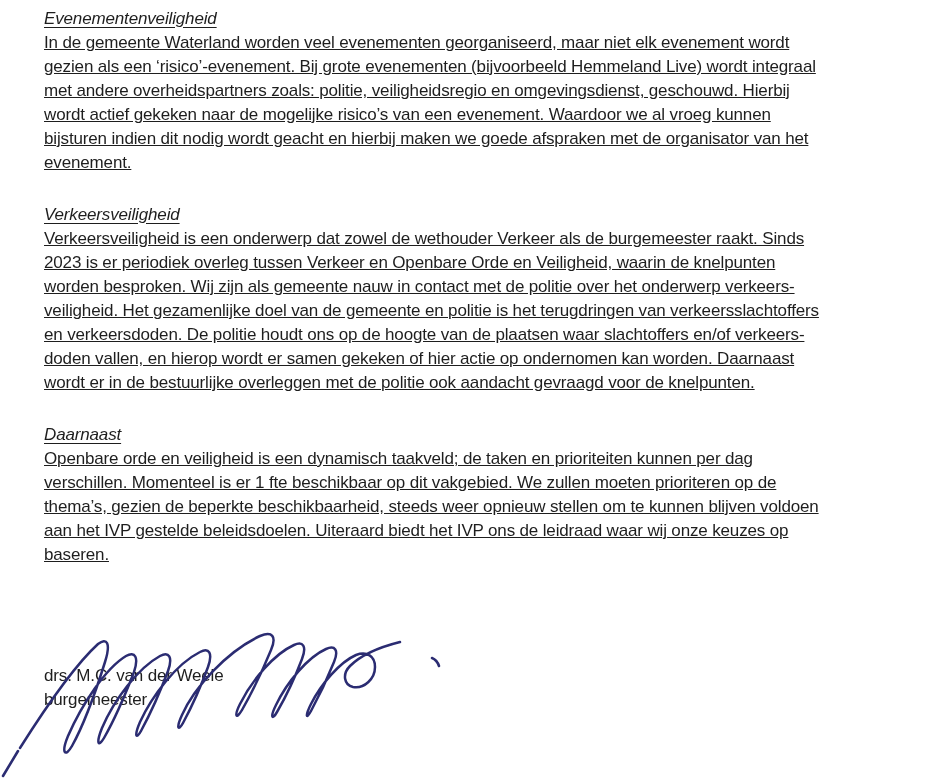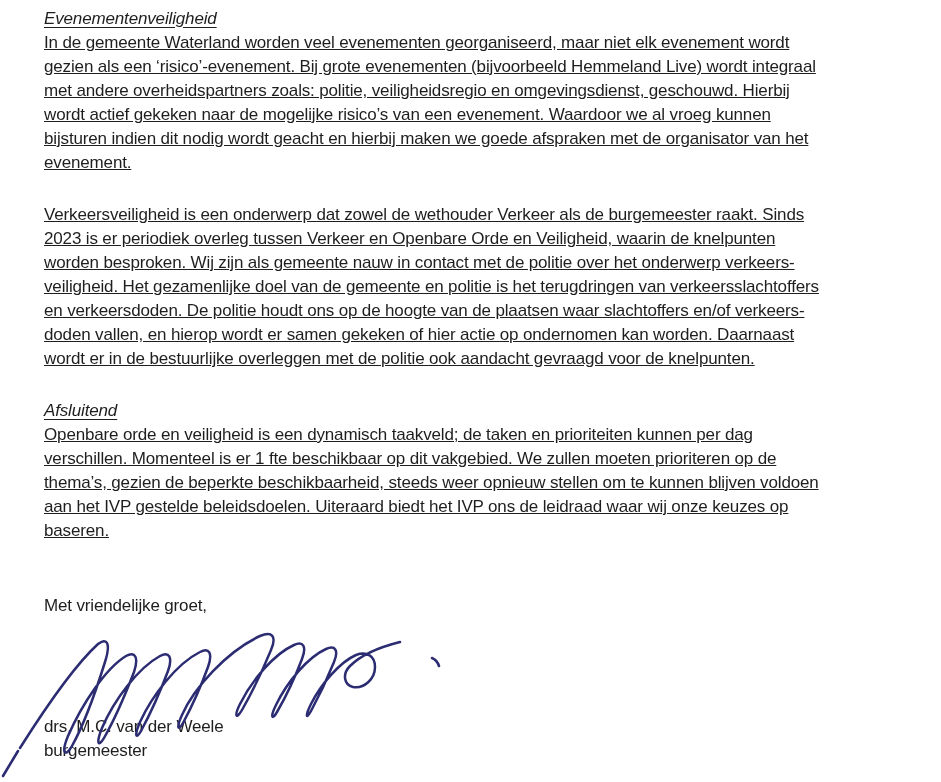--- a/index.html
+++ b/index.html
@@ -60,39 +60,39 @@
       <h3 class="section-heading">Evenementenveiligheid</h3>
       <p class="section-body">In de gemeente Waterland worden veel evenementen georganiseerd, maar niet elk evenement wordt
 gezien als een ‘risico’-evenement. Bij grote evenementen (bijvoorbeeld Hemmeland Live) wordt integraal
 met andere overheidspartners zoals: politie, veiligheidsregio en omgevingsdienst, geschouwd. Hierbij
 wordt actief gekeken naar de mogelijke risico’s van een evenement. Waardoor we al vroeg kunnen
 bijsturen indien dit nodig wordt geacht en hierbij maken we goede afspraken met de organisator van het
 evenement.</p>
     </div>
 
     <div class="section">
+      <h3 class="section-heading">Verkeersveiligheid</h3>
       <p class="section-body">Verkeersveiligheid is een onderwerp dat zowel de wethouder Verkeer als de burgemeester raakt. Sinds
 2023 is er periodiek overleg tussen Verkeer en Openbare Orde en Veiligheid, waarin de knelpunten
 worden besproken. Wij zijn als gemeente nauw in contact met de politie over het onderwerp verkeers-
 veiligheid. Het gezamenlijke doel van de gemeente en politie is het terugdringen van verkeersslachtoffers
 en verkeersdoden. De politie houdt ons op de hoogte van de plaatsen waar slachtoffers en/of verkeers-
 doden vallen, en hierop wordt er samen gekeken of hier actie op ondernomen kan worden. Daarnaast
 wordt er in de bestuurlijke overleggen met de politie ook aandacht gevraagd voor de knelpunten.</p>
     </div>
 
     <div class="section">
-      <h3 class="section-heading">Afsluitend</h3>
+      <h3 class="section-heading">Daarnaast</h3>
       <p class="section-body">Openbare orde en veiligheid is een dynamisch taakveld; de taken en prioriteiten kunnen per dag
 verschillen. Momenteel is er 1 fte beschikbaar op dit vakgebied. We zullen moeten prioriteren op de
 thema’s, gezien de beperkte beschikbaarheid, steeds weer opnieuw stellen om te kunnen blijven voldoen
 aan het IVP gestelde beleidsdoelen. Uiteraard biedt het IVP ons de leidraad waar wij onze keuzes op
 baseren.</p>
     </div>
 
-    <p class="salutation">Met vriendelijke groet,</p>
 
     <p class="closing-name">drs. M.C. van der Weele</p>
     <p class="closing-role">burgemeester</p>
   </div>
 
   <svg class="signature-svg" viewBox="0 0 470 166" xmlns="http://www.w3.org/2000/svg">
 
     <path stroke-width="2.6" d="M 3 164 L 18 139" stroke="#2b2c72"></path>
 
     <path stroke-width="2.5" d="M 20 136

